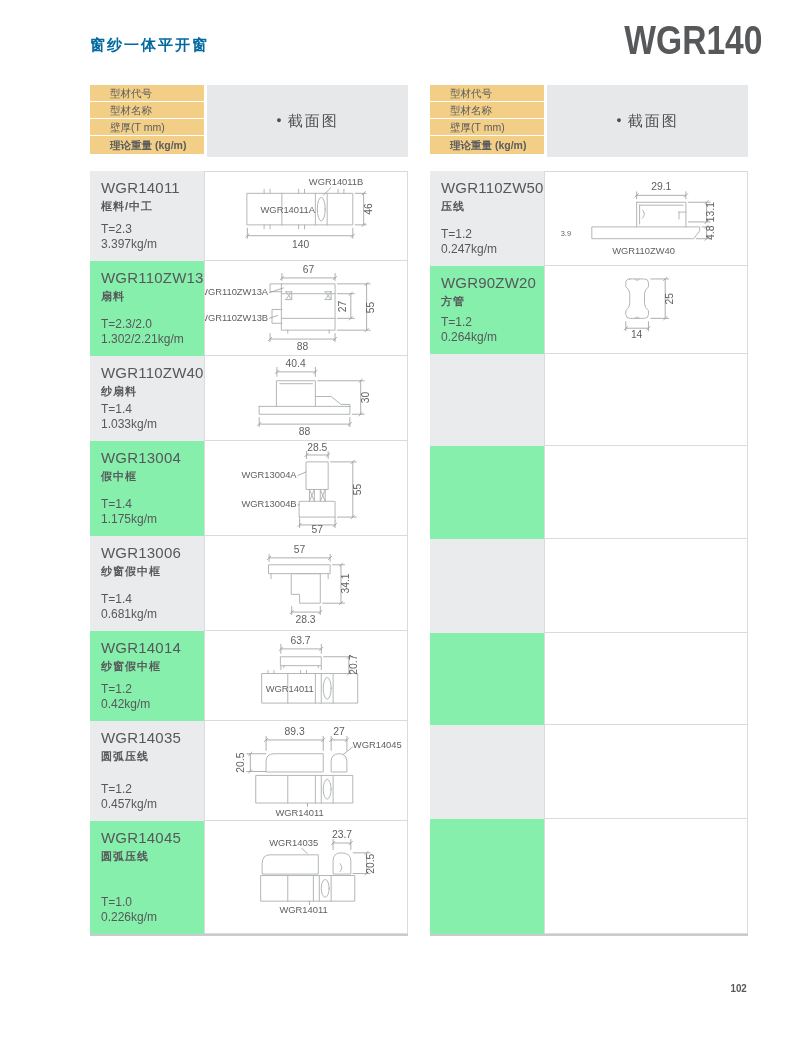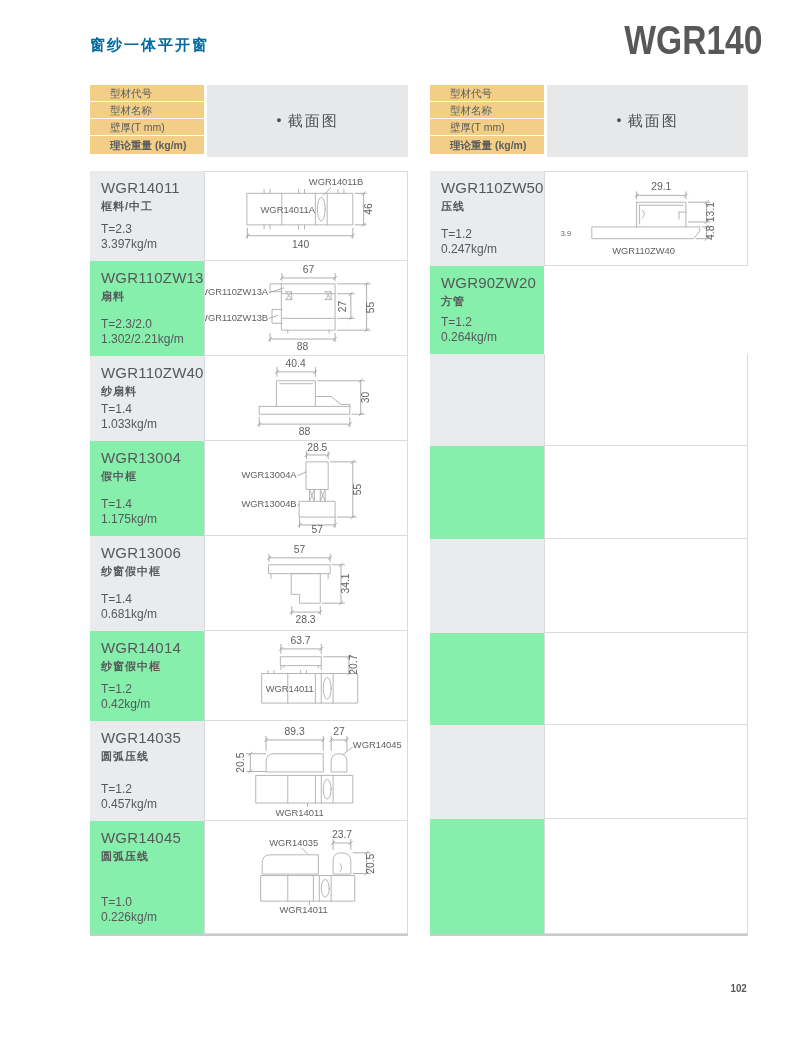--- a/index.html
+++ b/index.html
@@ -301,20 +301,29 @@
       </div>
 
       <div class="row" style="height:88px">
         <div class="lcell bg-yellow">
           <div class="code">WGR90ZW20</div>
           <div class="pname">方管</div>
           <div class="spacer"></div>
           <div class="thick">T=1.2</div>
           <div class="weight">0.264kg/m</div>
         </div>
+        <div class="dcell">
+          <svg viewBox="0 0 205 86">
+            <path class="o" d="M86,12 H101 Q105,12 105,16 V20 Q101,23 101,27 V37 Q101,41 105,44 V48 Q105,52 101,52 H86 Q82,52 82,48 V44 Q86,41 86,37 V27 Q86,23 82,20 V16 Q82,12 86,12 Z M91,12 Q93.5,15 96,12 M91,52 Q93.5,49 96,52"></path>
+            <path class="d" d="M107,12 H126 M107,52 H126 M122,12 V52 M120,14 L124,10 M120,54 L124,50"></path>
+            <text class="dt" x="130" y="32" text-anchor="middle" transform="rotate(-90 130 32)">25</text>
+            <path class="d" d="M82,55 V65 M105,55 V65 M82,62 H105 M80,64 L84,60 M103,64 L107,60"></path>
+            <text class="dt" x="93" y="72" text-anchor="middle">14</text>
+          </svg>
+        </div>
       </div>
 
       <div class="row" style="height:92px">
         <div class="lcell bg-gray"></div>
         <div class="dcell"></div>
       </div>
       <div class="row" style="height:93px">
         <div class="lcell bg-yellow"></div>
         <div class="dcell"></div>
       </div>

